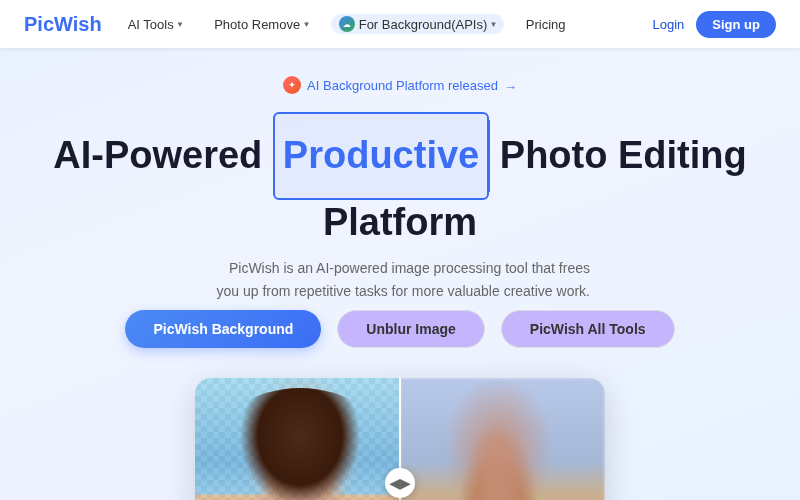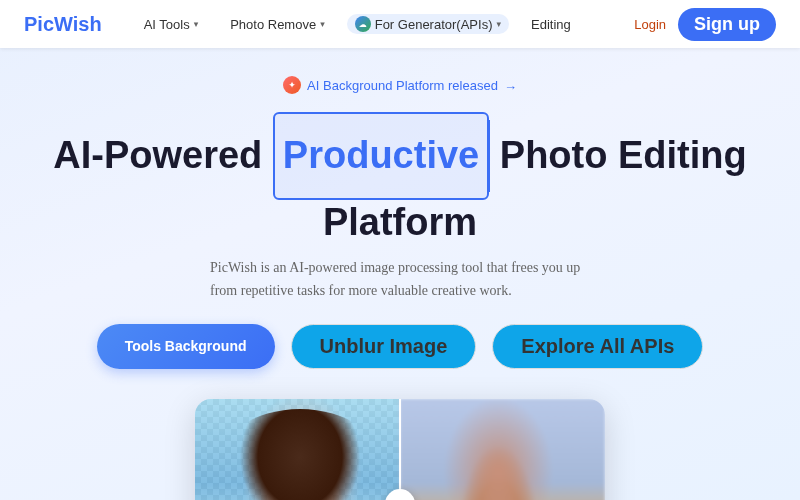--- a/index.html
+++ b/index.html
@@ -20,21 +20,21 @@
       height: 48px;
       background: white;
       box-shadow: 0 1px 4px rgba(0,0,0,0.08);
       position: relative;
       z-index: 10;
     }
     .nav-logo {
       font-size: 20px;
       font-weight: 700;
       color: #3b6ef5;
-      margin-right: 32px;
+      margin-right: 16px;
     }
     .nav-items {
       display: flex;
       align-items: center;
       gap: 12px;
       flex: 1;
     }
     .nav-item {
       display: flex;
       align-items: center;
@@ -69,29 +69,29 @@
       font-size: 8px;
       color: white;
     }
     .nav-right {
       display: flex;
       align-items: center;
       gap: 12px;
     }
     .nav-login {
       font-size: 13px;
-      color: #c2410c;
+      color: #1d4ed8;
       cursor: pointer;
     }
     .nav-signup {
       background: #3b6ef5;
       color: white;
       padding: 6px 16px;
       border-radius: 20px;
-      font-size: 18px;
+      font-size: 13px;
       font-weight: 600;
       cursor: pointer;
     }
 
     
     .hero {
       display: flex;
       flex-direction: column;
       align-items: center;
       padding-top: 28px;
@@ -147,50 +147,49 @@
       bottom: 6px;
       width: 2px;
       background: #3b6ef5;
       animation: blink 1s step-end infinite;
     }
     @keyframes blink { 50% { opacity: 0; } }
 
     .subtitle {
       font-size: 14px;
       color: #666;
-      text-align: left;
+      text-align: right;
       max-width: 380px;
       line-height: 1.6;
-      margin-bottom: 22px;
-      font-family: Liberation Serif, serif;
+      margin-bottom: 8px;
     }
 
     
     .cta-buttons {
       display: flex;
       gap: 16px;
       margin-bottom: 30px;
     }
     .btn-primary {
       background: linear-gradient(135deg, #4c8af5, #3b6ef5);
       color: white;
       padding: 10px 28px;
       border-radius: 28px;
       font-size: 14px;
       font-weight: 600;
       cursor: pointer;
       border: none;
       box-shadow: 0 4px 12px rgba(59,110,245,0.3);
     }
     .btn-secondary {
-      background: #0ea5e9;
+      background: #c4b5fd;
       color: #333;
       padding: 10px 28px;
       border-radius: 28px;
-      font-size: 20px;
+      font-size: 14px;
       font-weight: 600;
       cursor: pointer;
       border: 1.5px solid #ddd;
     }
 
     
     .demo-container {
       position: relative;
       width: 410px;
       height: 210px;
@@ -290,25 +289,25 @@
     <div class="nav-item">
       <span>AI Tools</span>
       <span class="chevron">▾</span>
     </div>
     <div class="nav-item">
       <span>Photo Remove</span>
       <span class="chevron">▾</span>
     </div>
     <div class="nav-item nav-dev-badge">
       <span class="nav-dev-icon">☁</span>
-      <span>For Generator(APIs)</span>
+      <span>For Background(APIs)</span>
       <span class="chevron">▾</span>
     </div>
     <div class="nav-item">
-      <span>Editing</span>
+      <span>Pricing</span>
     </div>
   </div>
   <div class="nav-right">
     <div class="nav-login">Login</div>
     <div class="nav-signup">Sign up</div>
   </div>
 </nav>
 
 <div class="hero">
 
@@ -318,23 +317,23 @@
     <span>→</span>
   </div>
 
   <div class="headline">
     <span>AI-Powered </span><span class="headline-highlight">Productive</span><span> Photo Editing Platform</span>
   </div>
 
   <p class="subtitle">PicWish is an AI-powered image processing tool that frees you up from repetitive tasks for more valuable creative work.</p>
 
   <div class="cta-buttons">
-    <button class="btn-primary">Tools Background</button>
+    <button class="btn-primary">PicWish Background</button>
     <button class="btn-secondary">Unblur Image</button>
-    <button class="btn-secondary">Explore All APIs</button>
+    <button class="btn-secondary">PicWish All Tools</button>
   </div>
 
   <div class="demo-container">
 
     <div class="demo-left">
       <div class="checker"></div>
       <div class="demo-left-content"></div>
       <div class="demo-left-hair"></div>
     </div>
 

